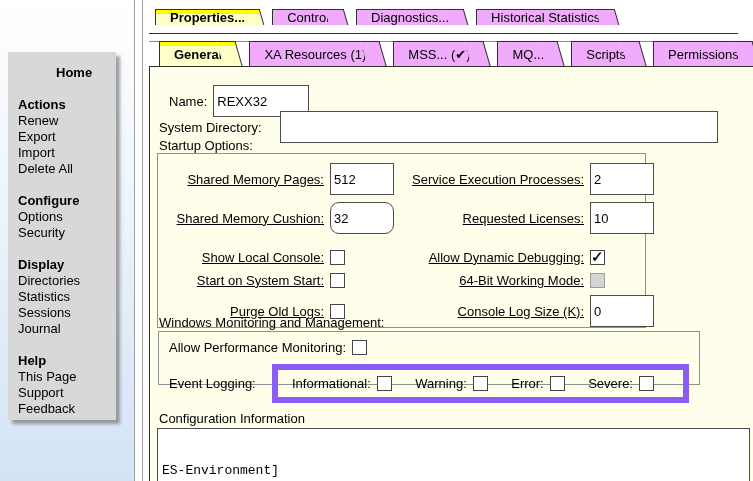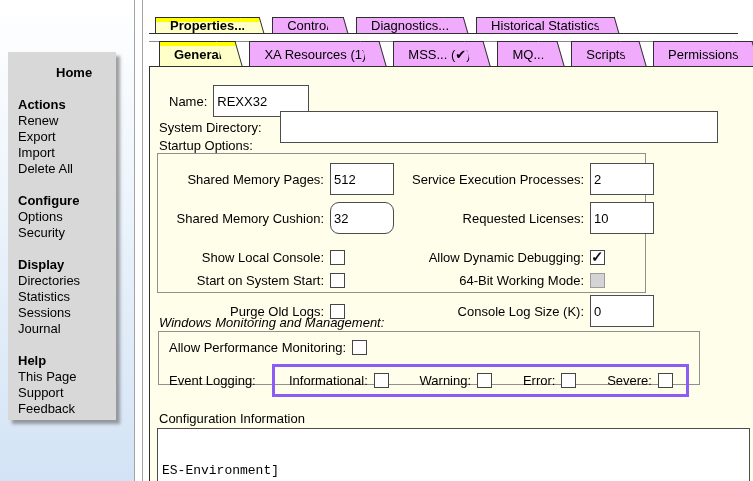--- a/index.html
+++ b/index.html
@@ -14,21 +14,21 @@
 
   
   .sidebar{position:absolute;left:8px;top:52px;width:108px;height:368px;background:#d8d8d8;
     box-shadow:4px 4px 3px rgba(110,110,110,.65);padding:13px 0 0 10px;box-sizing:border-box;}
   .side-section{margin-bottom:16px;}
   .side-head{font-weight:bold;line-height:16px;cursor:default;}
   .side-item{line-height:16px;cursor:pointer;}
 
   
   .tabs1{position:absolute;left:149px;top:0;right:15px;height:34px;border-bottom:1px solid #2f2f2f;
-    display:flex;align-items:flex-end;padding:1px 0 0 6px;box-sizing:border-box;}
+    display:flex;align-items:center;padding:1px 0 0 6px;box-sizing:border-box;}
   .tabs2-line{position:absolute;left:149px;top:41px;right:0;height:1px;background:#8a8a8a;}
   .tabs2{position:absolute;left:149px;top:41px;right:0;height:25px;display:flex;align-items:stretch;padding-left:10px;}
   .tab{position:relative;background:#f0abfc;border:1px solid #2f2f2f;border-right:none;border-bottom:none;
     padding:0 8px 0 14px;margin-right:19px;white-space:nowrap;display:flex;align-items:center;cursor:pointer;}
   .tab::after{content:"";position:absolute;top:-1px;bottom:0;right:-9px;width:18px;background:inherit;
     border:1px solid #2f2f2f;border-left:none;border-bottom:none;transform:skewX(16deg);}
   .tab.sel{background:#ffffc8;font-weight:bold;box-shadow:inset 0 4px 0 #ffff00;}
   .tab.sel::after{box-shadow:inset 0 4px 0 #ffff00;}
 
   
@@ -45,22 +45,22 @@
   .gr{text-align:right;padding-right:6px;white-space:nowrap;}
   .mt{margin-top:8px;}
 
   .cb{display:inline-block;width:13px;height:13px;border:1px solid #454545;background:#fff;
     position:relative;vertical-align:middle;cursor:pointer;}
   .cb[data-state="checked"]::after{content:"✓";position:absolute;left:0;top:-3px;font-size:15px;font-weight:bold;color:#111;}
   .cb[data-state="disabled"]{background:#d4d4d4;border-color:#9c9c9c;cursor:default;}
 
   .g2-inner{display:flex;align-items:center;margin-top:9px;}
   .evt-label{width:103px;white-space:nowrap;}
-  .evtbox{border:3px solid #8b5cf6;flex:1;display:flex;justify-content:space-between;
-    align-items:center;padding:6px 13px 6px 14px;}
+  .evtbox{border:6px solid #8b5cf6;flex:1;display:flex;justify-content:space-between;
+    align-items:center;padding:6px 29px 6px 14px;}
   .pair{display:flex;align-items:center;gap:6px;white-space:nowrap;}
 
   .config{background:#fff;border:1px solid #4c4c4c;font-family:"Liberation Mono",monospace;
     font-size:13px;line-height:16px;padding:2px 4px;white-space:pre;box-sizing:border-box;}
 </style>
 </head>
 <body>
 
 <div class="stage">
   <div class="left-bg"></div>
@@ -124,21 +124,21 @@
       <input class="tin" style="width: 88px;" value="REXX32">
     </div>
 
     <div class="abs row" style="left:9px;top:44px;">
       <span class="lbl">System Directory:</span>
       <input class="tin" style="width: 430px; margin-left: 12px;" value="">
     </div>
 
     <div class="abs lbl" style="left:9px;top:71px;">Startup Options:</div>
 
-    <div class="abs gbox grid1" style="left:7px;top:86px;width:489px;height:140px;">
+    <div class="abs gbox grid1" style="left:7px;top:86px;width:489px;height:175px;text-decoration:underline;">
       <span class="gr">Shared Memory Pages:</span>
       <span><input class="tin" style="width: 56px;" value="512"></span>
       <span class="gr">Service Execution Processes:</span>
       <span><input class="tin" style="width: 56px;" value="2"></span>
 
       <span class="gr">Shared Memory Cushion:</span>
       <span><input class="tin" style="width: 56px; border-radius: 9px;" value="32"></span>
       <span class="gr">Requested Licenses:</span>
       <span><input class="tin" style="width: 56px;" value="10"></span>
 
@@ -151,21 +151,21 @@
       <span><span class="cb" data-state="unchecked"></span></span>
       <span class="gr">64-Bit Working Mode:</span>
       <span><span class="cb" data-state="disabled"></span></span>
 
       <span class="gr">Purge Old Logs:</span>
       <span><span class="cb" data-state="unchecked"></span></span>
       <span class="gr">Console Log Size (K):</span>
       <span><input class="tin" style="width: 56px;" value="0"></span>
     </div>
 
-    <div class="abs lbl" style="left:9px;top:248px;font-style:italic;">Windows Monitoring and Management:</div>
+    <div class="abs lbl" style="left:9px;top:248px;">Windows Monitoring and Management:</div>
 
     <div class="abs gbox" style="left:8px;top:264px;width:542px;height:54px;padding:8px 10px;">
       <div class="row">
         <span class="lbl">Allow Performance Monitoring:</span>
         <span class="cb" data-state="unchecked"></span>
       </div>
       <div class="g2-inner">
         <span class="evt-label">Event Logging:</span>
         <div class="evtbox">
           <span class="pair">

